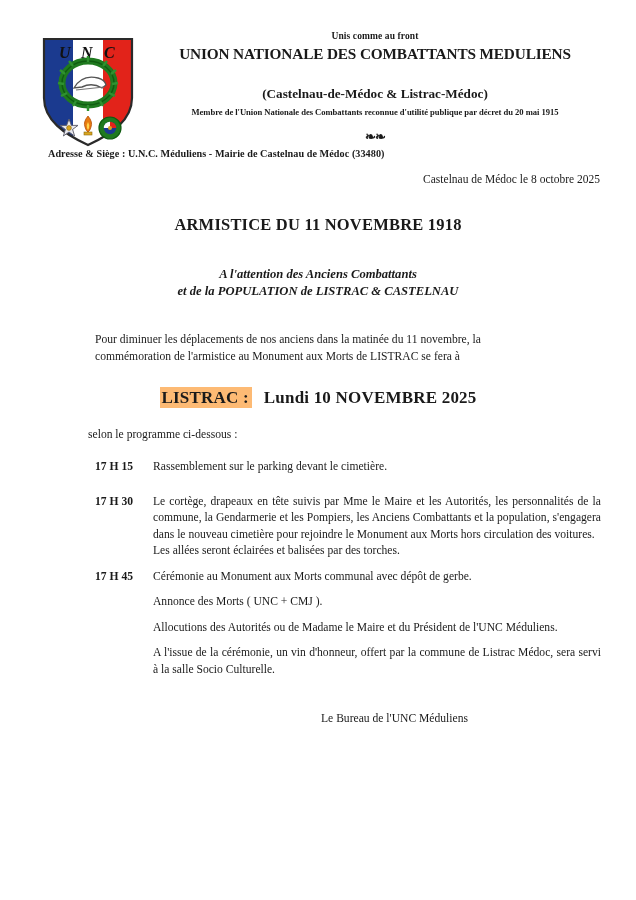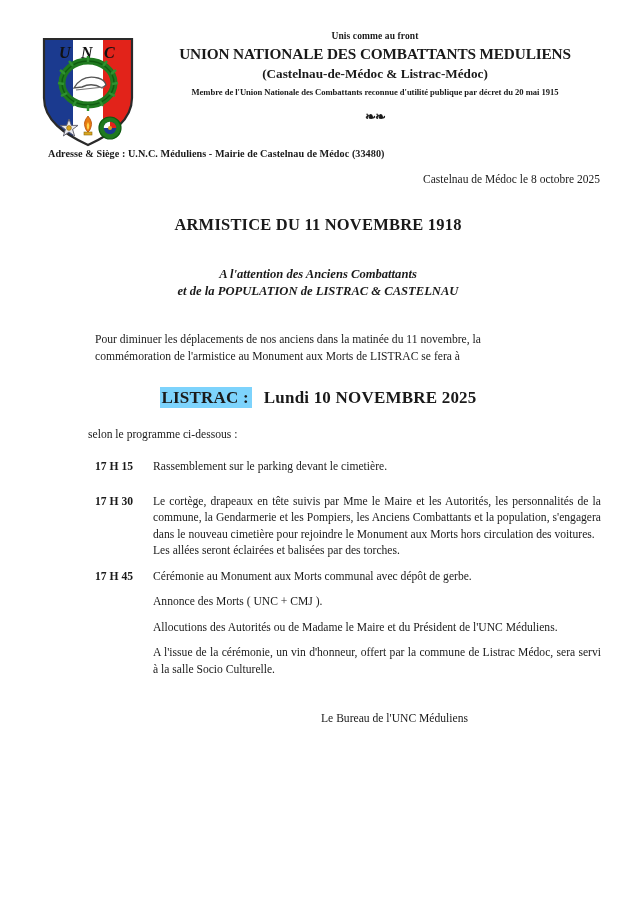--- a/index.html
+++ b/index.html
@@ -58,20 +58,21 @@
     font-size: 15.3px;
     font-weight: bold;
     line-height: 21px;
     letter-spacing: -0.15px;
     white-space: nowrap;
   }
   .hl-sub {
     font-size: 13.2px;
     font-weight: bold;
     line-height: 20px;
+    margin-top: 20px;
   }
   .hl-member {
     font-size: 8.6px;
     font-weight: bold;
     line-height: 16px;
     letter-spacing: -0.05px;
   }
   .ornament {
     margin-top: 10px;
     font-size: 13px;
@@ -140,21 +141,21 @@
     position: absolute;
     left: 0;
     top: 388px;
     width: 636px;
     text-align: center;
     font-size: 17px;
     font-weight: bold;
     letter-spacing: 0.2px;
   }
   .hl-mark {
-    background: #7dd3fc;
+    background: #fdba74;
     padding: 1px 3px 1px 2px;
   }
   .hl-date { margin-left: 12px; }
 
   
   .program-lead {
     position: absolute;
     left: 88px;
     top: 428px;
     font-size: 11.6px;

